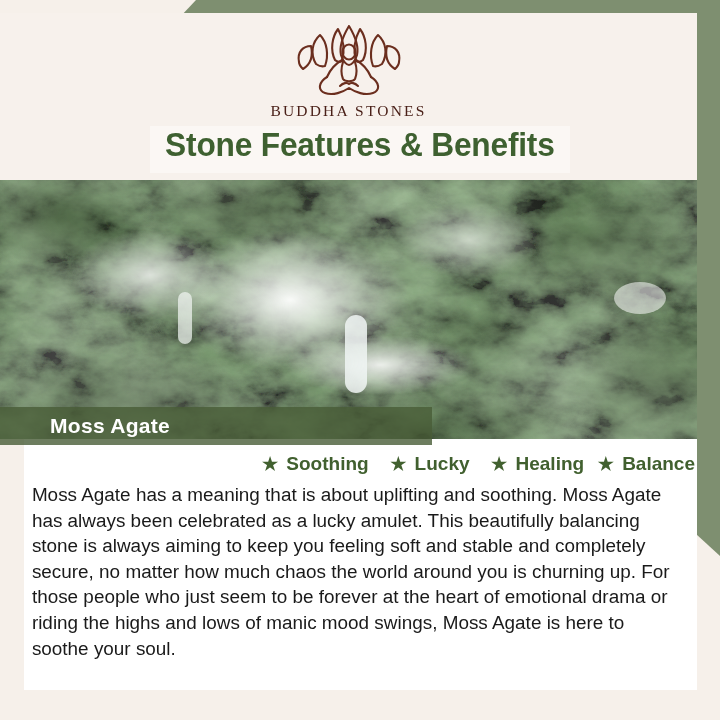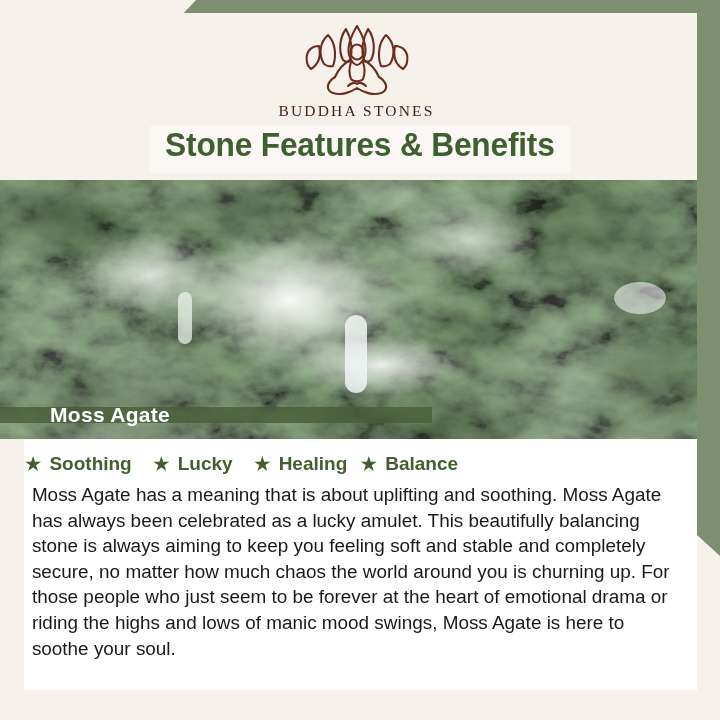--- a/index.html
+++ b/index.html
@@ -44,21 +44,21 @@
     left: 0; top: 13px;
     width: 697px;
     height: 172px;
     background: #f7f1ec;
     z-index: 2;
   }
 
   
   .logo-wrap {
     position: absolute;
-    left: 8px; top: 22px;
+    left: 0; top: 22px;
     width: 697px;
     display: flex;
     flex-direction: column;
     align-items: center;
     z-index: 4;
   }
   .logo-mark {
     width: 128px;
     height: 74px;
     display: block;
@@ -106,21 +106,21 @@
     background: #e9f0e4;
   }
   .stone-photo svg { display: block; width: 100%; height: 100%; }
 
   
   .stone-name-bar {
     position: absolute;
     left: 0;
     top: 407px;
     width: 432px;
-    height: 16px;
+    height: 38px;
     background: rgba(72, 92, 55, 0.80);
     z-index: 6;
     display: flex;
     align-items: center;
   }
   .stone-name-text {
     margin-left: 50px;
     color: #ffffff;
     font-size: 21px;
     font-weight: bold;
@@ -134,21 +134,21 @@
     left: 24px;
     top: 439px;
     width: 673px;
     height: 251px;
     background: #ffffff;
     z-index: 3;
   }
 
   .keywords-row {
     margin-top: 14px;
-    text-align: left;
+    text-align: right;
     color: #41602f;
     font-size: 19px;
     font-weight: bold;
     white-space: nowrap;
     font-family: "Liberation Sans", sans-serif;
   }
   .kw-star {
     color: #41602f;
     font-size: 18px;
     padding: 0 1px;

